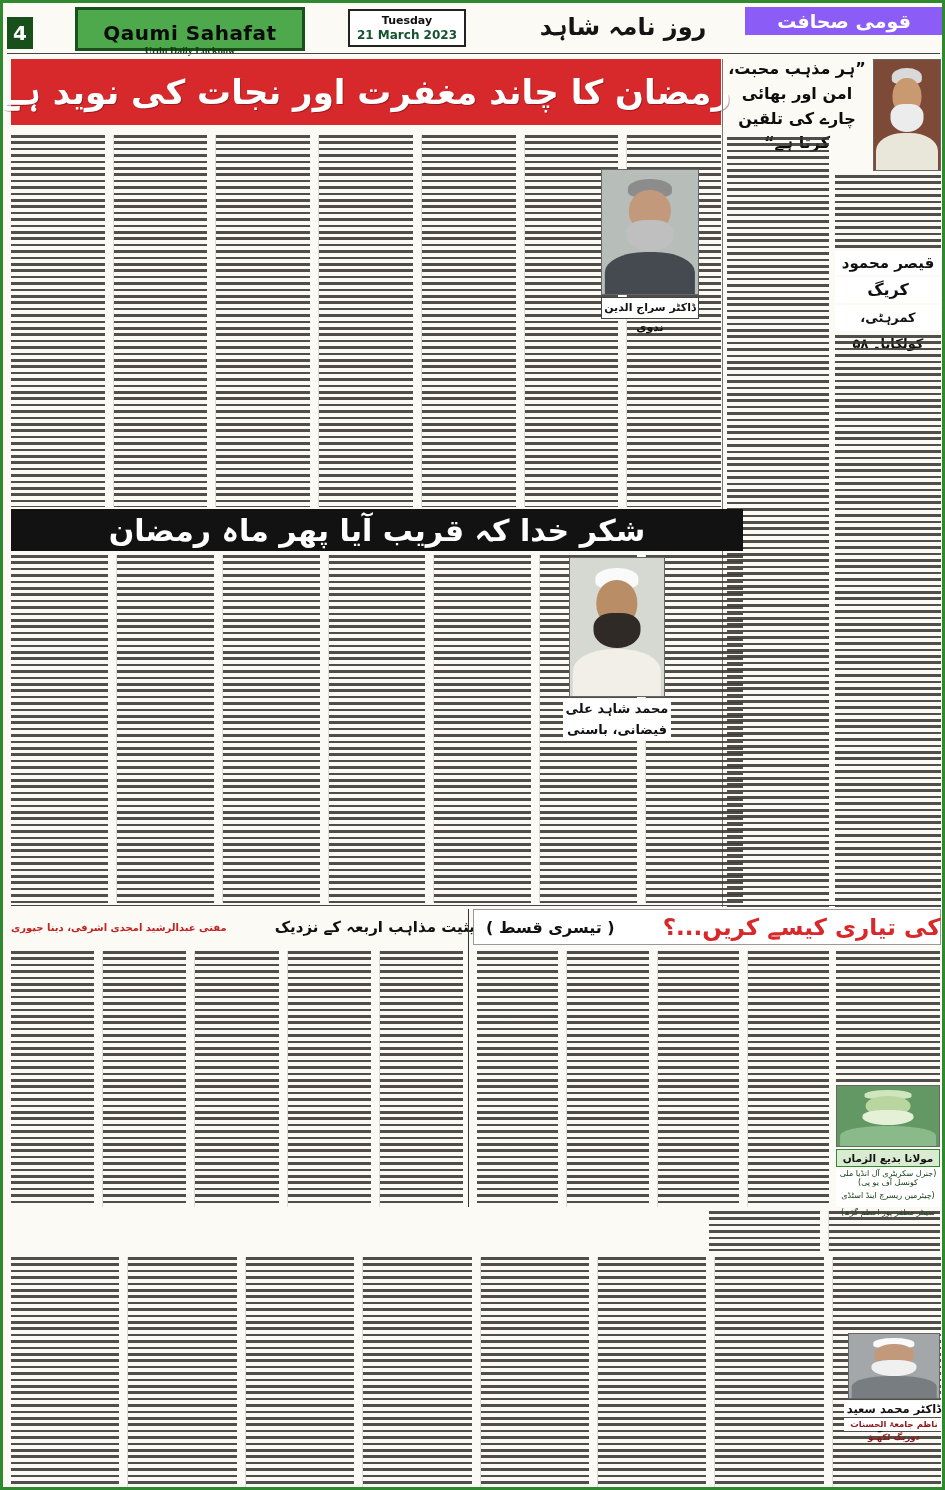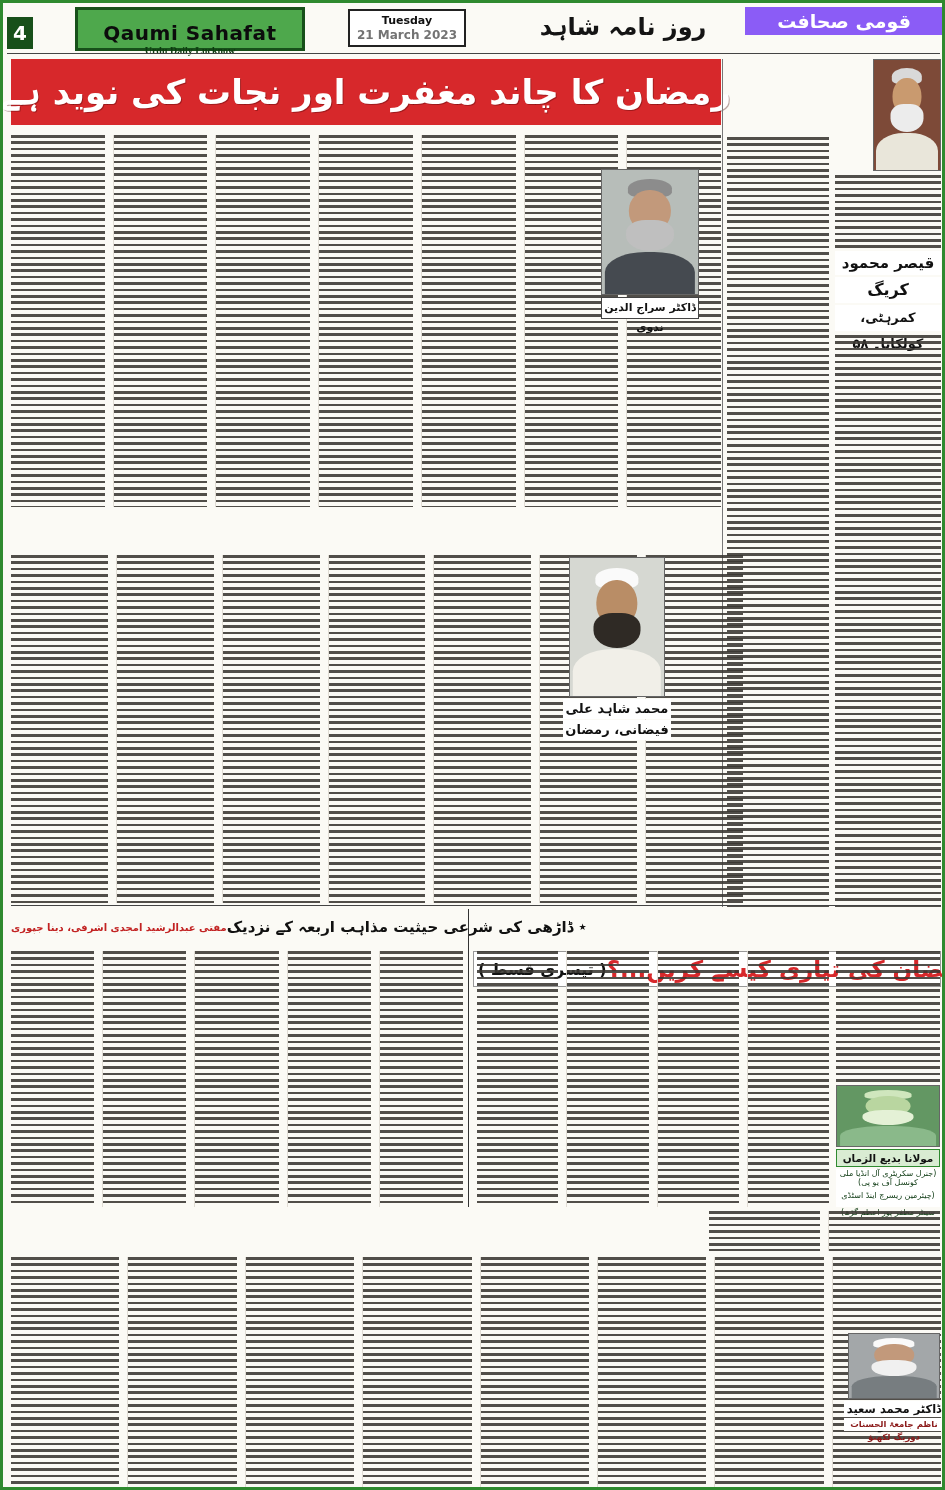--- a/index.html
+++ b/index.html
@@ -14,32 +14,32 @@
   .cols .col { flex:1; }
   .cols .col + .col { border-left:1px solid #ddd9d0; }
 
   
   .pageno { background:#17501a; color:#fff; font-weight:bold; font-size:20px; display:flex; align-items:center; justify-content:center; }
   .logo { background:#4ea84c; border:3px solid #17501a; text-align:center; padding-top:12px; }
   .logo .t { font-size:20px; font-weight:bold; color:#0c0c0c; line-height:22px; letter-spacing:.5px; }
   .logo .s { font-size:10px; font-weight:bold; color:#0e3b10; line-height:13px;font-family:Liberation Serif, serif; }
   .datebox { background:#fff; border:2px solid #222; text-align:center; padding-top:3px; }
   .datebox .d1 { font-size:11px; font-weight:bold; color:#111; line-height:14px; }
-  .datebox .d2 { font-size:12px; font-weight:bold; color:#737373; line-height:15px; }
+  .datebox .d2 { font-size:12px; font-weight:bold; color:#14532d; line-height:15px; }
   .nameplate { font-size:24px; font-weight:bold; color:#141414; text-align:center; }
   .greenbanner { background:#8b5cf6; color:#fff; font-weight:bold; font-size:19px; display:flex; align-items:center; justify-content:center; }
 
   
   .banner-red { background:#d7282b; color:#fff; font-weight:bold; font-size:34px; display:flex; align-items:center; justify-content:center; white-space:nowrap; text-shadow:1px 1px 0 rgba(60,0,0,.35); }
   .banner-black { background:#121212; color:#fff; font-weight:bold; display:flex; align-items:center; justify-content:center; white-space:nowrap; }
   .quoteblock { font-size:16px; font-weight:bold; color:#0d0d0d; text-align:center; line-height:1.55; }
   .hl-red { color:#d7282b; font-weight:bold; font-size:23px; white-space:nowrap; }
   .hl-black { color:#111; font-weight:bold; font-size:15px; white-space:nowrap; }
   .byline-red { color:#c22222; font-weight:bold; font-size:10px; white-space:nowrap; }
-  .rowflex { display:flex; align-items:center; justify-content:space-between; }
+  .rowflex { display:flex; align-items:center; justify-content:space-between;gap:48px; }
 
   
   .hrule { background:#444; height:1px; }
   .vrule { background:#777; width:1px; }
 
   
   .portrait { overflow:hidden; border:1px solid #666; background:var(--bg); }
   .portrait > div { position:absolute; }
   .ph-cap   { left:50%; top:7%;  width:46%; height:15%; transform:translateX(-50%); background:var(--cap);   border-radius:50% 50% 25% 25%; }
   .ph-face  { left:50%; top:16%; width:44%; height:34%; transform:translateX(-50%); background:var(--face);  border-radius:48%; }
@@ -75,20 +75,21 @@
   </div>
 
   <div class="abs nameplate rtl" style="left:520px;top:10px;width:200px;height:32px">روز نامہ شاہد</div>
 
   <div class="abs greenbanner rtl" style="left:742px;top:4px;width:198px;height:28px">قومی صحافت</div>
 
   <div class="abs hrule" style="left:4px;top:50px;width:933px"></div>
 
   <div class="abs banner-red rtl" style="left:8px;top:56px;width:710px;height:66px">رمضان کا چاند مغفرت اور نجات کی نوید ہے</div>
 
+  <div class="abs quoteblock rtl" style="left:722px;top:54px;width:144px;height:86px">”ہر مذہب محبت، امن اور بھائی چارے کی تلقین کرتا ہے“</div>
 
   <div class="abs portrait p-warm" style="left:870px;top:56px;width:68px;height:112px">
     <div class="ph-cap"></div>
     <div class="ph-face"></div>
     <div class="ph-beard"></div>
     <div class="ph-body"></div>
   </div>
 
   <div class="abs cols" style="left:8px;top:132px;width:710px;height:372px">
       <div class="col greek"></div>
@@ -110,48 +111,49 @@
 
   <div class="abs vrule" style="left:719px;top:56px;height:848px"></div>
 
   <div class="abs greek" style="left:724px;top:134px;width:102px;height:770px"></div>
   <div class="abs greek" style="left:832px;top:172px;width:106px;height:74px"></div>
   <div class="abs capname rtl" style="left:832px;top:248px;width:106px;height:24px;font-size:15px;line-height:24px">قیصر محمود عراقی</div>
   <div class="abs capname rtl" style="left:832px;top:274px;width:106px;height:26px;font-size:16px;line-height:26px">کریگ اسٹریٹ،</div>
   <div class="abs capname rtl" style="left:832px;top:302px;width:106px;height:26px;font-size:13px;line-height:26px">کمرہٹی، کولکاتا۔ ۵۸</div>
   <div class="abs greek" style="left:832px;top:332px;width:106px;height:572px"></div>
 
+  <div class="abs banner-black rtl" style="left:8px;top:506px;width:732px;height:42px;font-size:30px">شکر خدا کہ قریب آیا پھر ماہ رمضان</div>
 
   <div class="abs cols" style="left:8px;top:552px;width:732px;height:348px">
       <div class="col greek"></div>
       <div class="col greek"></div>
       <div class="col greek"></div>
       <div class="col greek"></div>
       <div class="col greek"></div>
       <div class="col greek"></div>
       <div class="col greek"></div>
     </div>
 
   <div class="abs portrait p-light" style="left:566px;top:554px;width:96px;height:140px">
     <div class="ph-cap"></div>
     <div class="ph-face"></div>
     <div class="ph-beard"></div>
     <div class="ph-body"></div>
   </div>
   <div class="abs capname rtl" style="left:560px;top:696px;width:108px;height:20px;font-size:13px;line-height:20px">محمد شاہد علی اشرفی</div>
-  <div class="abs capname rtl" style="left:560px;top:717px;width:108px;height:20px;font-size:13px;line-height:20px">فیضانی، رمضان</div>
+  <div class="abs capname rtl" style="left:560px;top:717px;width:108px;height:20px;font-size:13px;line-height:20px">فیضانی، باسنی</div>
 
   <div class="abs hrule" style="left:8px;top:902px;width:930px"></div>
 
   <div class="abs rowflex" style="left:8px;top:908px;width:452px;height:32px">
     <span class="byline-red rtl">مفتی عبدالرشید امجدی اشرفی، دینا جپوری</span>
     <span class="hl-black rtl">٭ ڈاڑھی کی شرعی حیثیت مذاہب اربعہ کے نزدیک</span>
   </div>
 
-  <div class="abs rowflex" style="left:470px;top:948px;width:468px;height:36px;border:1px solid #999;padding:0 4px;background:#fff">
+  <div class="abs rowflex" style="left:470px;top:906px;width:468px;height:36px;border:1px solid #999;padding:0 12px;background:#fff">
     <span class="hl-black rtl" style="font-size:16px">( تیسری قسط )</span>
     <span class="hl-red rtl">رمضان کی تیاری کیسے کریں...؟</span>
   </div>
 
   <div class="abs vrule" style="left:465px;top:906px;height:298px;background:#333"></div>
 
   <div class="abs cols" style="left:8px;top:948px;width:452px;height:256px">
       <div class="col greek"></div>
       <div class="col greek"></div>
       <div class="col greek"></div>

